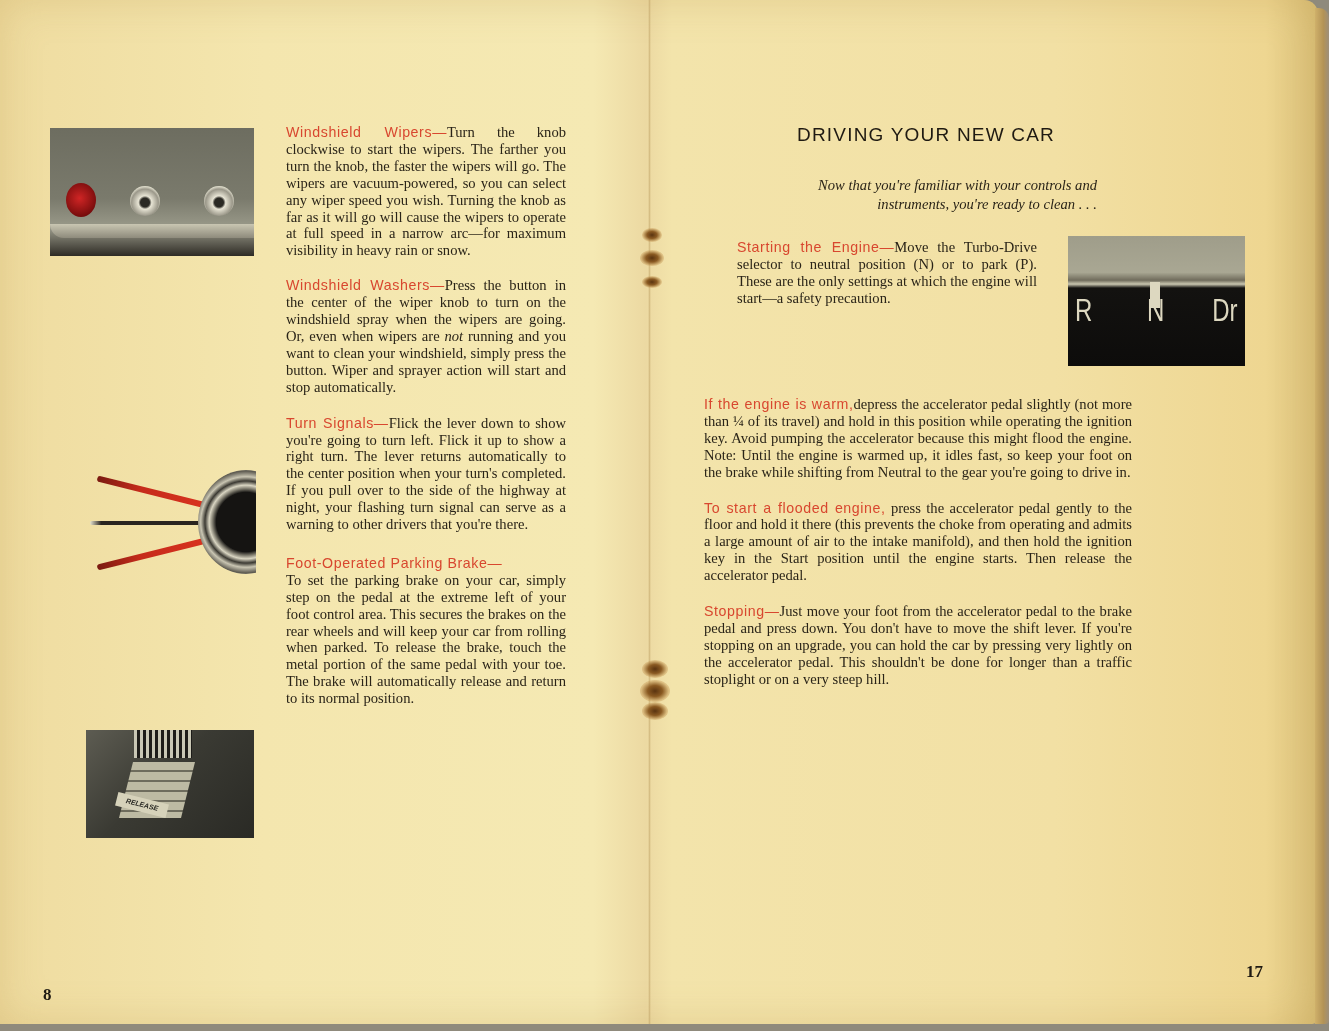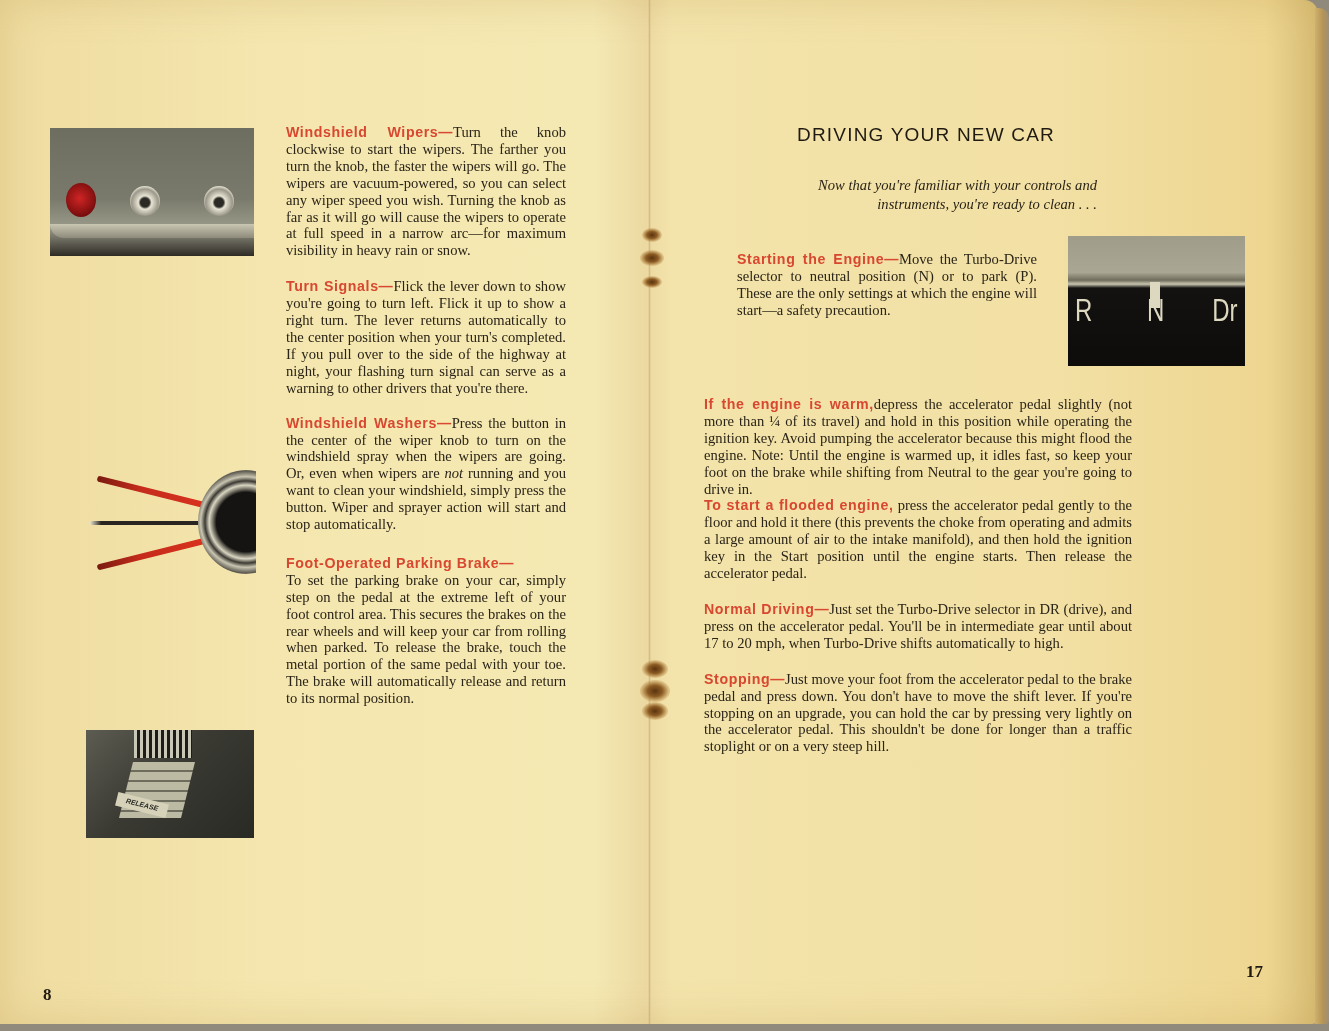--- a/index.html
+++ b/index.html
@@ -24,21 +24,21 @@
     position: absolute; right: 0; top: 8px; width: 14px; height: 1016px;
     background: linear-gradient(90deg, #cfb06a, #b39356 60%, #9d8f7a);
     border-radius: 0 10px 4px 0;
   }
 
   .column { position: absolute; font-size: 14.6px; line-height: 16.9px; color: #2a2418; text-align: justify; }
   .left-col { left: 286px; top: 124px; width: 280px; }
   .right-col { left: 737px; width: 428px; }
   .section { margin: 0; }
   .heading-red {
-    font-family: "Liberation Sans", sans-serif; color: #d8472f; font-weight: 700;
+    font-family: "Liberation Sans", sans-serif; color: #d8472f; font-weight: 400;
     letter-spacing: 0.6px; font-size: 14.2px;
   }
   em { font-style: italic; }
 
   .title {
     position: absolute; left: 797px; top: 124px;
     font-family: "Liberation Sans", sans-serif; font-size: 19px; letter-spacing: 1.2px; color: #1f1a12;
   }
   .subtitle {
     position: absolute; left: 797px; top: 176px; width: 300px;
@@ -100,57 +100,54 @@
 <div class="photo brake-photo">
   <div class="grille"></div>
   <div class="pedal"></div>
   <div class="release">RELEASE</div>
 </div>
 
 <div class="column left-col">
   <p class="section">
     <span class="heading-red">Windshield Wipers—</span><span>Turn the knob clockwise to start the wipers. The farther you turn the knob, the faster the wipers will go. The wipers are vacuum-powered, so you can select any wiper speed you wish. Turning the knob as far as it will go will cause the wipers to operate at full speed in a narrow arc—for maximum visibility in heavy rain or snow.</span>
   </p>
+  <p class="section" style="margin-top:18px;">
+    <span class="heading-red">Windshield Washers—</span><span>Press the button in the center of the wiper knob to turn on the windshield spray when the wipers are going. Or, even when wipers are </span><em>not</em><span> running and you want to clean your windshield, simply press the button. Wiper and sprayer action will start and stop automatically.</span>
+  </p>
   <p class="section" style="margin-top:19px;">
     <span class="heading-red">Turn Signals—</span><span>Flick the lever down to show you're going to turn left. Flick it up to show a right turn. The lever returns automatically to the center position when your turn's completed. If you pull over to the side of the highway at night, your flashing turn signal can serve as a warning to other drivers that you're there.</span>
-  </p>
-  <p class="section" style="margin-top:18px;">
-    <span class="heading-red">Windshield Washers—</span><span>Press the button in the center of the wiper knob to turn on the windshield spray when the wipers are going. Or, even when wipers are </span><em>not</em><span> running and you want to clean your windshield, simply press the button. Wiper and sprayer action will start and stop automatically.</span>
   </p>
   <p class="section" style="margin-top:22px;">
     <span class="heading-red">Foot-Operated Parking Brake—</span><br><span>To set the parking brake on your car, simply step on the pedal at the extreme left of your foot control area. This secures the brakes on the rear wheels and will keep your car from rolling when parked. To release the brake, touch the metal portion of the same pedal with your toe. The brake will automatically release and return to its normal position.</span>
   </p>
 </div>
 
 <div class="page-number pn-left">8</div>
 
 <div class="title">DRIVING YOUR NEW CAR</div>
 <div class="subtitle">Now that you're familiar with your controls and instruments, you're ready to clean . . .</div>
 
 <div class="photo gear-photo">
   <span class="g" style="left:4px;">R</span>
   <span class="g" style="left:76px;">N</span>
   <span class="g" style="left:140px;">Dr</span>
   <div style="position:absolute;left:82px;top:46px;width:10px;height:26px;background:#ddd8c0;"></div>
 </div>
 
-<div class="column right-col" style="top:251px;width:300px;">
+<div class="column right-col" style="top:239px;width:300px;">
   <p class="section">
     <span class="heading-red">Starting the Engine—</span><span>Move the Turbo-Drive selector to neutral position (N) or to park (P). These are the only settings at which the engine will start—a safety precaution.</span>
   </p>
 </div>
 
 <div class="column right-col" style="top:396px;left:704px;">
   <p class="section">
     <span class="heading-red">If the engine is warm,</span><span>depress the accelerator pedal slightly (not more than ¼ of its travel) and hold in this position while operating the ignition key. Avoid pumping the accelerator because this might flood the engine. Note: Until the engine is warmed up, it idles fast, so keep your foot on the brake while shifting from Neutral to the gear you're going to drive in.</span>
   </p>
-  <p class="section" style="">
+  <p class="section" style="margin-top:19px;">
     <span class="heading-red">To start a flooded engine,</span><span> press the accelerator pedal gently to the floor and hold it there (this prevents the choke from operating and admits a large amount of air to the intake manifold), and then hold the ignition key in the Start position until the engine starts. Then release the accelerator pedal.</span>
-  </p>
-  <p class="section" style="margin-top:19px;">
-    <span class="heading-red">Normal Driving—</span><span>Just set the Turbo-Drive selector in DR (drive), and press on the accelerator pedal. You'll be in intermediate gear until about 17 to 20 mph, when Turbo-Drive shifts automatically to high.</span>
   </p>
   <p class="section" style="margin-top:19px;">
     <span class="heading-red">Stopping—</span><span>Just move your foot from the accelerator pedal to the brake pedal and press down. You don't have to move the shift lever. If you're stopping on an upgrade, you can hold the car by pressing very lightly on the accelerator pedal. This shouldn't be done for longer than a traffic stoplight or on a very steep hill.</span>
   </p>
 </div>
 
 <div class="page-number pn-right">17</div>
 
 </body></html>

